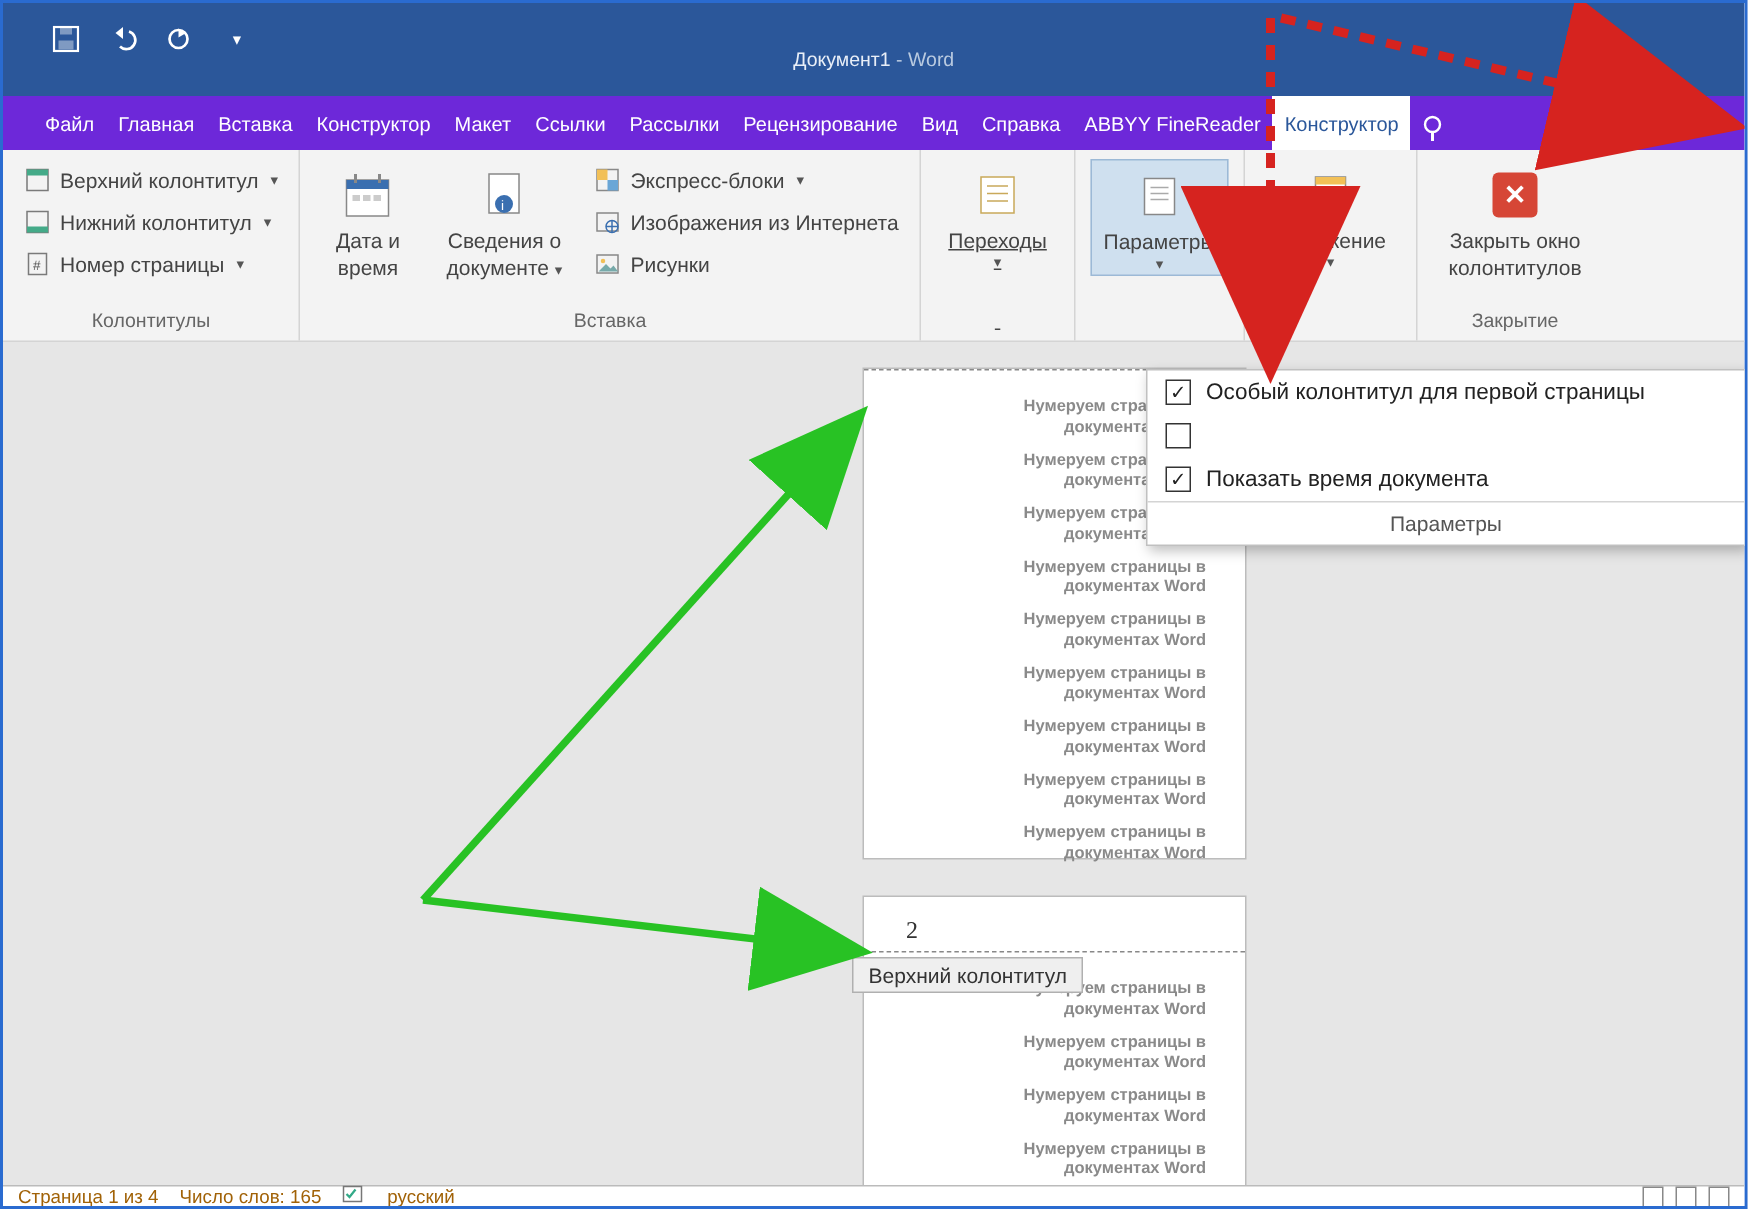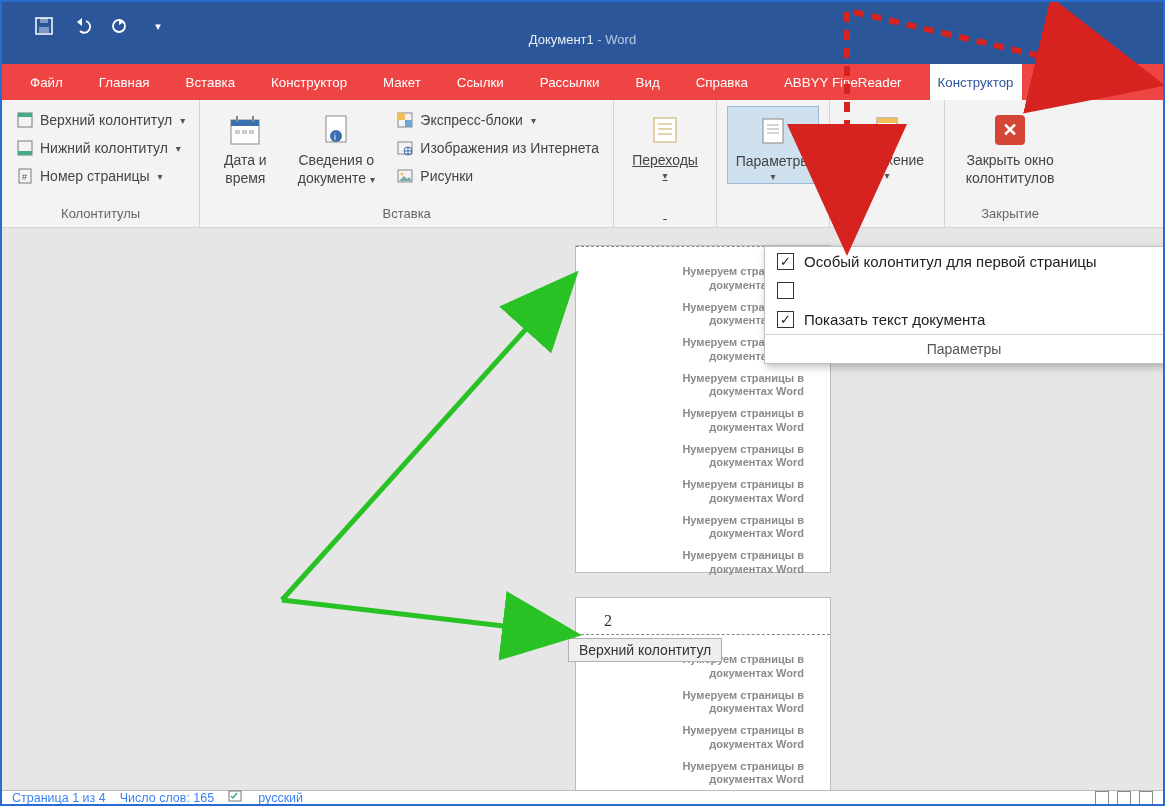--- a/index.html
+++ b/index.html
@@ -4,21 +4,21 @@
 <style>
   * { margin: 0; padding: 0; box-sizing: border-box; font-family: "Segoe UI", Tahoma, sans-serif; }
   body { background: #fff; width: 1165px; height: 806px; overflow: hidden; position: relative; border: 2px solid #2a6bd0; }
   
   .titlebar { background: #2b579a; height: 62px; color: #fff; display: flex; align-items: flex-start; position: relative; }
   .qat { display: flex; align-items: center; gap: 18px; padding: 8px 18px 0 32px; height: 40px; }
   .qat-btn { width: 20px; height: 20px; display: flex; align-items: center; justify-content: center; cursor: pointer; }
   .title-center { position: absolute; left: 50%; transform: translateX(-50%); top: 30px; font-size: 13px; color: #e8eef7; white-space: nowrap; }
   .title-center .dim { color: #b9cae0; }
   
-  .tabs { background: #ef4444; display: flex; align-items: flex-end; height: 36px; padding-left: 20px; color: #fff; font-size: 15px; gap: 20px; }
+  .tabs { background: #6d28d9; display: flex; align-items: flex-end; height: 36px; padding-left: 20px; color: #fff; font-size: 15px; }
   .tab { padding: 0 8px; height: 36px; display: flex; align-items: center; border: none; background: transparent; color: #fff; cursor: pointer; white-space: nowrap; }
   .tab.active { background: #fff; color: #2b579a; }
   .tell-me { margin-left: 6px; }
   
   .ribbon { background: #f3f3f3; border-bottom: 1px solid #d4d4d4; display: flex; height: 128px; font-size: 14px; color: #444; }
   .rgroup { border-right: 1px solid #d4d4d4; padding: 6px 10px 0 10px; display: flex; flex-direction: column; position: relative; }
   .rgroup-body { flex: 1; display: flex; align-items: flex-start; gap: 8px; }
   .rgroup-label { text-align: center; font-size: 13px; color: #666; padding: 4px 0 6px; }
   .rbtn-sm { display: flex; align-items: center; gap: 6px; height: 28px; padding: 0 4px; cursor: pointer; white-space: nowrap; }
   .rbtn-sm .ico { width: 18px; height: 18px; display:inline-flex; align-items:center; justify-content:center;}
@@ -40,21 +40,21 @@
   .page2 { left:574px; top:370px; height:260px; }
   .page .inner{ padding:18px 26px 0 26px; text-align:right; font-family:"Times New Roman",serif; color:#8a8a8a; font-weight:bold; font-size:11px; line-height:1.25;}
   .page .dash-top{border-top:1px dashed #888;}
   .page .rep{ margin-bottom:8px;}
   .hf-tag{ position:absolute; left:-8px; background:#efefef; border:1px solid #b0b0b0; padding:3px 10px; font-size:14px; color:#333; }
   .page2 .hf-tag{ top:40px;}
   .page2 .pg-num{ position:absolute; left:28px; top:14px; font-family:"Times New Roman",serif; font-size:16px; color:#333;}
   
   .overlay{ position:absolute; left:0; top:0; width:1165px; height:806px; pointer-events:none; z-index:100;}
   
-  .status{ position:absolute; left:0; bottom:0; right:0; height:14px; background:#fff; font-size:12.5px; color:#3b82f6; display:flex; align-items:center; padding:0 10px; gap:14px; border-top:1px solid #bbb;}
+  .status{ position:absolute; left:0; bottom:0; right:0; height:14px; background:#fff; font-size:12.5px; color:#a16207; display:flex; align-items:center; padding:0 10px; gap:14px; border-top:1px solid #bbb;}
   .status .rt{margin-left:auto; display:flex; gap:8px;}
   
   .sq{width:14px;height:14px;border:1px solid #888;display:inline-block;}
   
   .close-x{ width:30px;height:30px;background:#d64636;border-radius:4px;display:flex;align-items:center;justify-content:center;color:#fff;font-weight:bold;font-size:18px;}
 </style>
 </head>
 <body>
 
 <div class="titlebar">
@@ -86,20 +86,21 @@
 </div>
 
 <div class="tabs">
   <button class="tab">Файл</button>
   <button class="tab">Главная</button>
   <button class="tab">Вставка</button>
   <button class="tab">Конструктор</button>
   <button class="tab">Макет</button>
   <button class="tab">Ссылки</button>
   <button class="tab">Рассылки</button>
+  <button class="tab">Рецензирование</button>
   <button class="tab">Вид</button>
   <button class="tab">Справка</button>
   <button class="tab">ABBYY FineReader</button>
   <button class="tab active">Конструктор</button>
   <span class="tell-me">
     <svg width="20" height="20" viewBox="0 0 20 20">
         <circle cx="9" cy="7" r="5" fill="none" stroke="#fff" stroke-width="1.6"></circle>
         <rect x="8" y="12" width="2" height="6" fill="#fff"></rect>
       </svg>
   </span>
@@ -306,21 +307,21 @@
 <div class="param-panel">
   <div class="param-row">
     <span class="chk">✓</span>
     <span>Особый колонтитул для первой страницы</span>
   </div>
   <div class="param-row">
     <span class="chk"></span>
   </div>
   <div class="param-row">
     <span class="chk">✓</span>
-    <span>Показать текст документа</span>
+    <span>Показать время документа</span>
   </div>
   <div class="foot">Параметры</div>
 </div>
 
 <svg class="overlay">
   <defs>
     <marker id="gArrow" markerWidth="16" markerHeight="14" refX="14" refY="7" orient="auto">
       <path d="M0,0 L16,7 L0,14 Z" fill="#28c224"></path>
     </marker>
     <marker id="rArrow" markerWidth="22" markerHeight="20" refX="18" refY="10" orient="auto">

